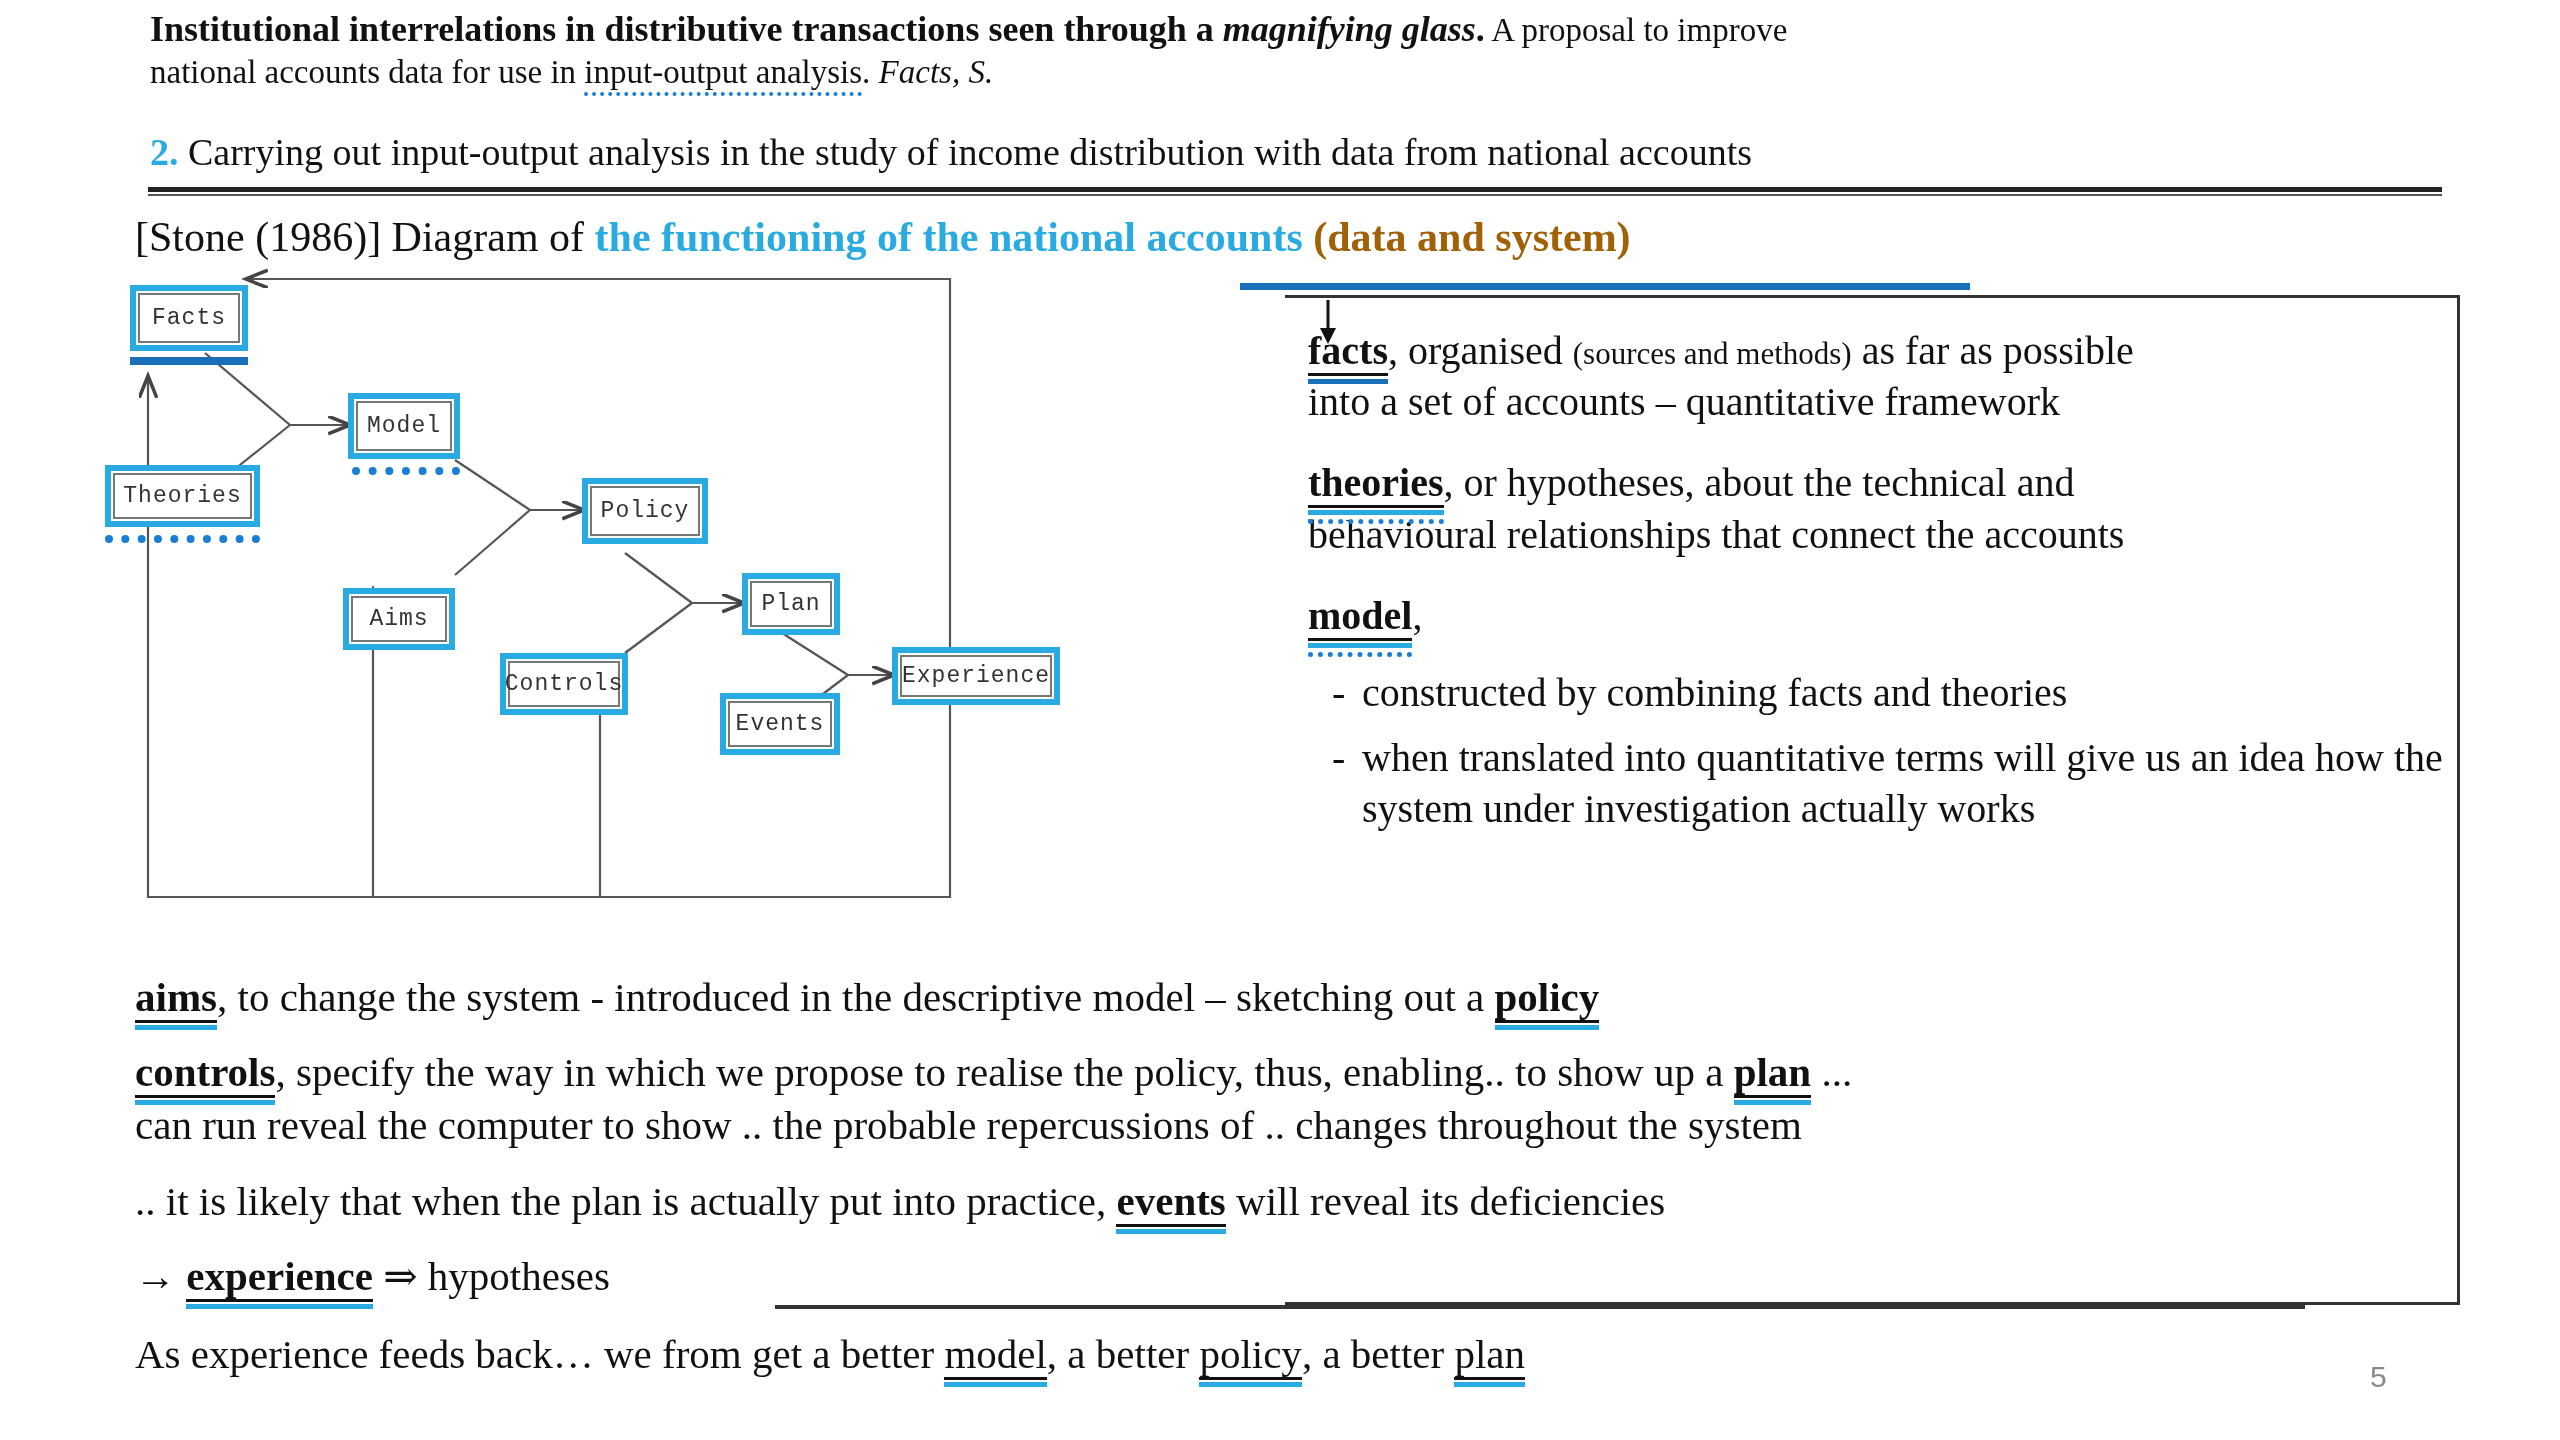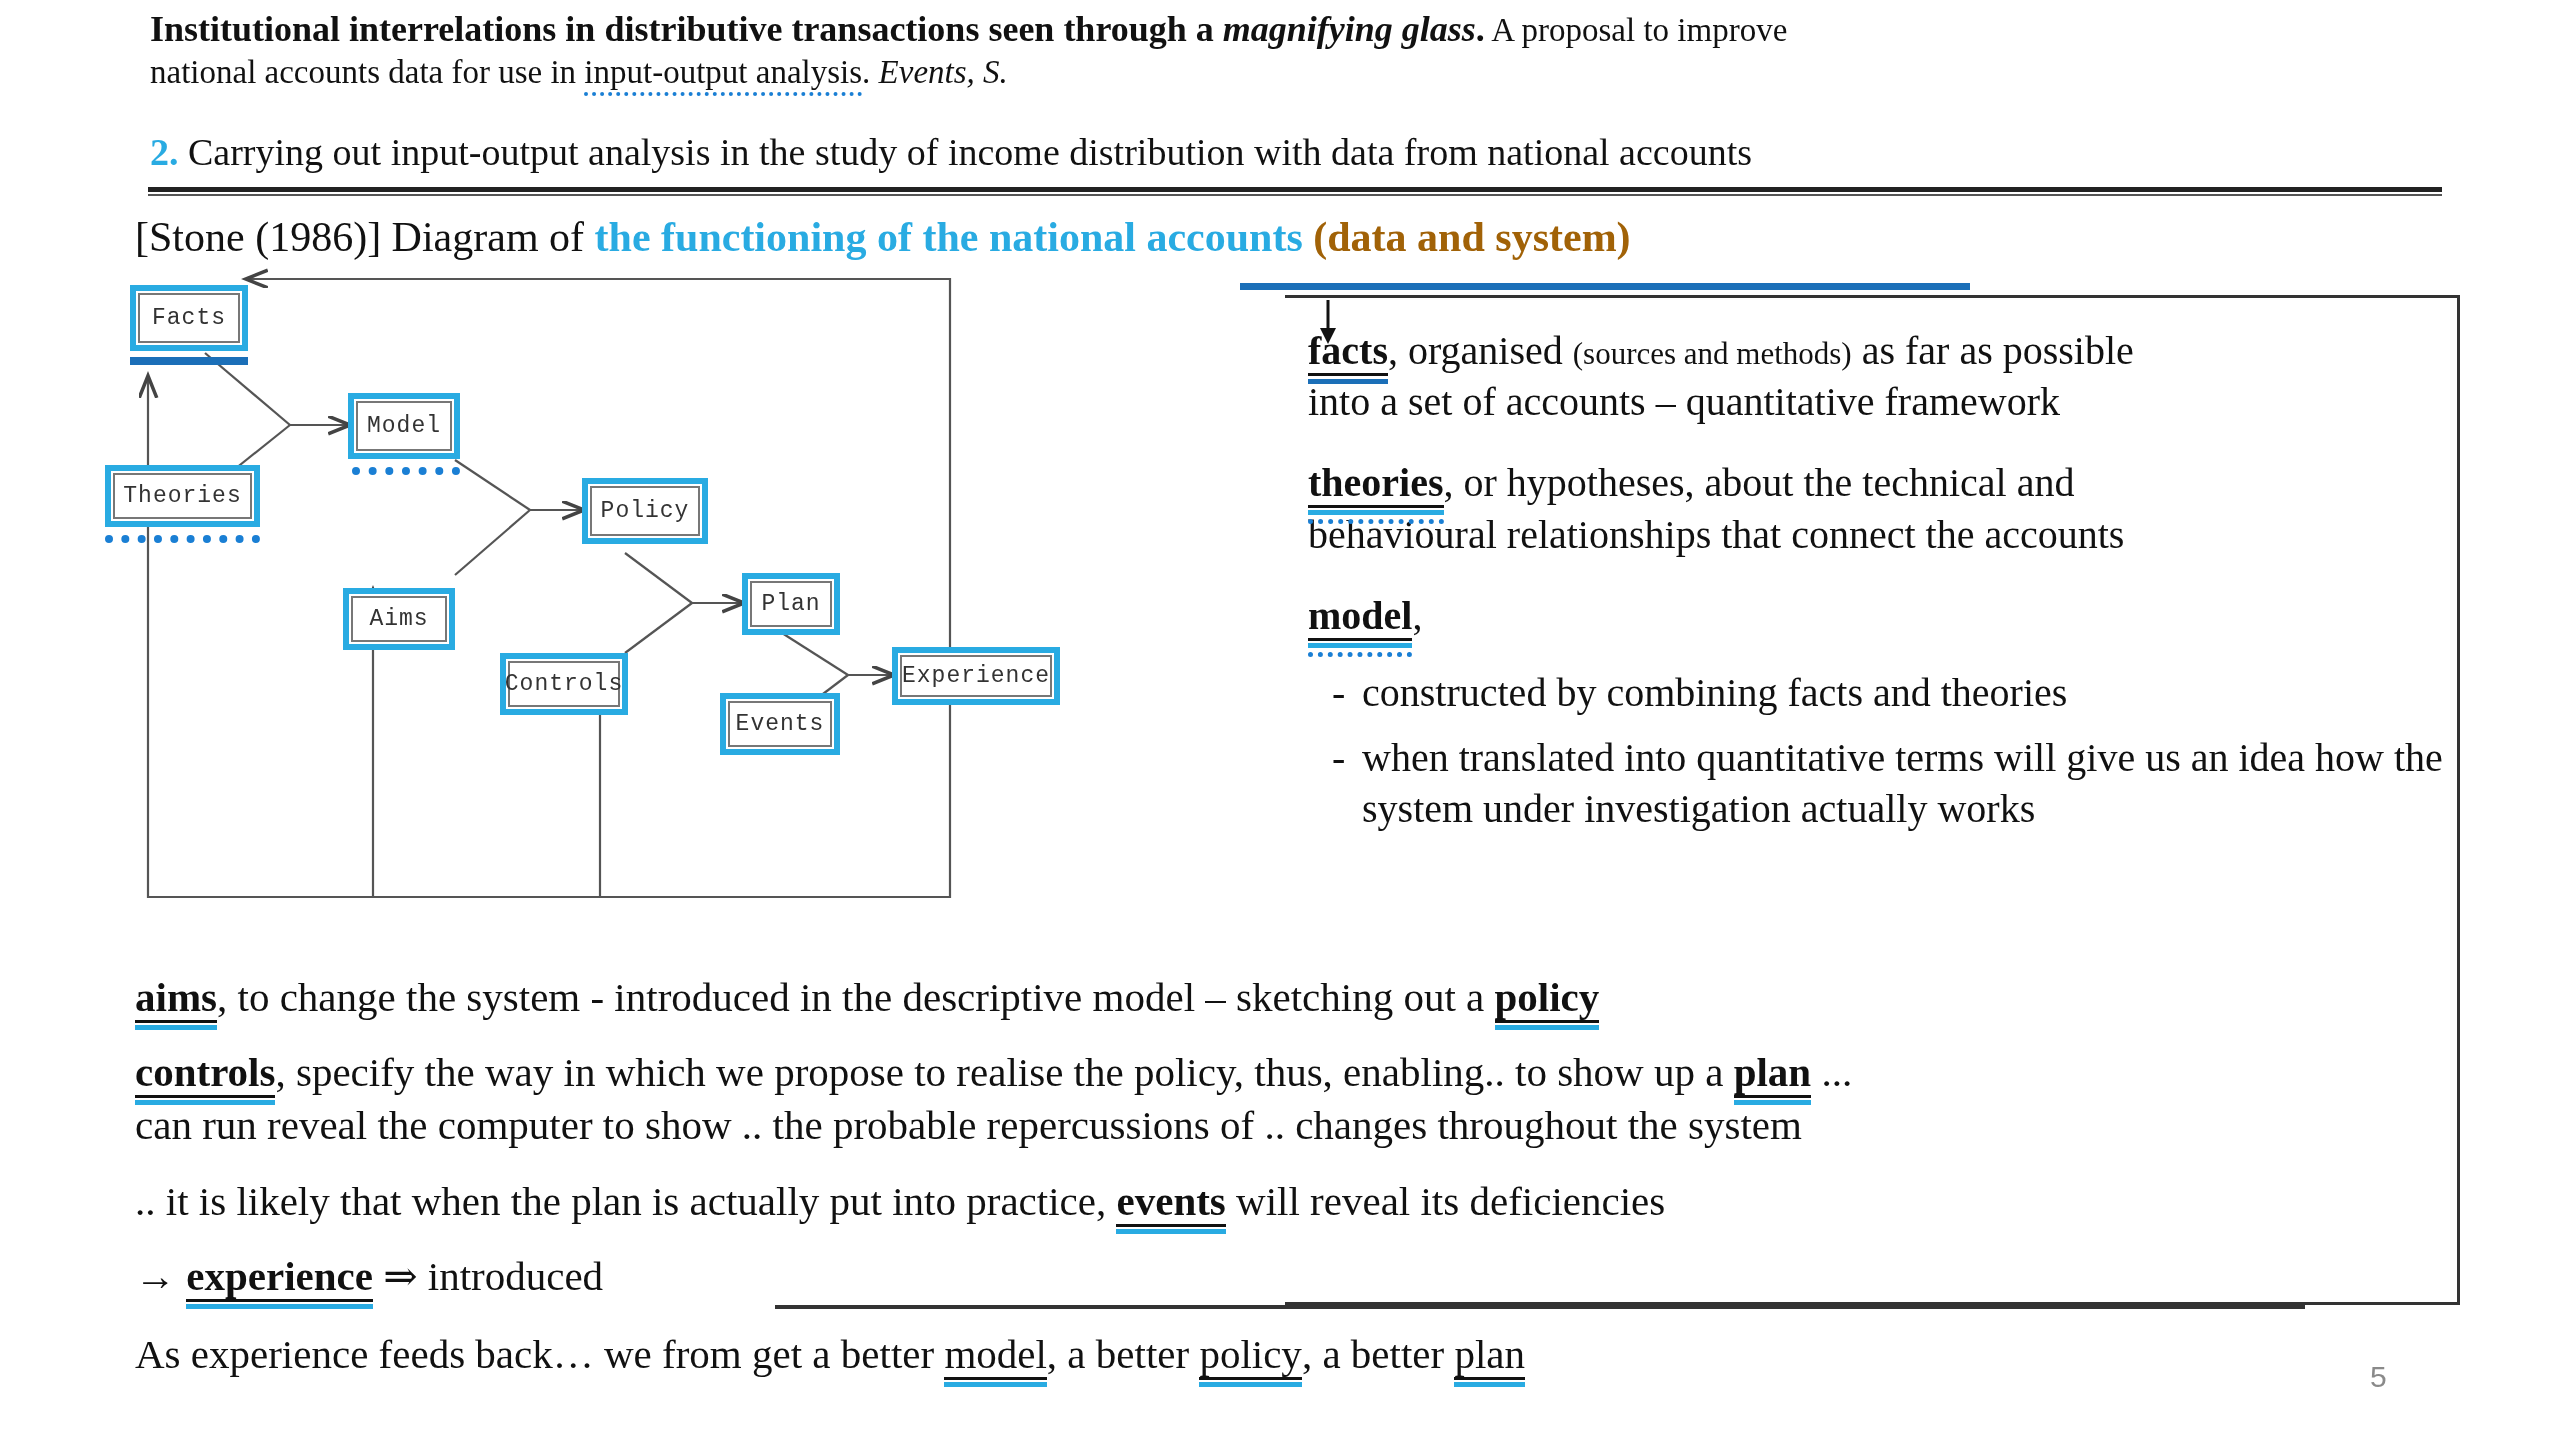--- a/index.html
+++ b/index.html
@@ -125,21 +125,21 @@
 </head>
 <body>
 
 <div class="page">
 
   <div class="hdr">
     <div class="hdr-line1">
       <span class="t-bold">Institutional interrelations in distributive transactions seen through a </span><span class="t-bold-ital">magnifying glass</span><span class="t-bold">.</span><span class="t-reg"> A proposal to improve</span>
     </div>
     <div class="hdr-line2">
-      <span>national accounts data for use in </span><span class="dotted-blue-u">input-output analysis</span><span>. </span><span class="t-ital">Events, S.</span>
+      <span>national accounts data for use in </span><span class="dotted-blue-u">input-output analysis</span><span>. </span><span class="t-ital">Facts, S.</span>
     </div>
   </div>
 
   <div class="sec-line">
     <span class="sec-num">2.</span><span> Carrying out input-output analysis in the study of income distribution with data from national accounts</span>
   </div>
   <div class="sec-rule"></div>
   <div class="sec-rule2"></div>
 
   <div class="stone">
@@ -281,21 +281,21 @@
     <p style="margin-bottom:8px;">
       <span class="kw blue-line">controls</span><span>, specify the way in which we propose to realise the policy, thus, enabling.. to show up a </span><span class="kw blue-line">plan</span><span> ...</span>
     </p>
     <p class="ln2" style="margin-bottom:26px;">
       <span>can run reveal the computer to show .. the probable repercussions of .. changes throughout the system</span>
     </p>
     <p>
       <span>.. it is likely that when the plan is actually put into practice, </span><span class="kw blue-line">events</span><span> will reveal its deficiencies</span>
     </p>
     <p>
-      <span>→ </span><span class="kw blue-line">experience</span><span> ⇒ introduced</span>
+      <span>→ </span><span class="kw blue-line">experience</span><span> ⇒ hypotheses</span>
     </p>
   </div>
 
   <div class="reconsider-rule"></div>
 
   <div class="last-line">
     <span>As experience feeds back… we from get a better </span><span class="kw-plain">model</span><span>, a better </span><span class="kw-plain">policy</span><span>, a better </span><span class="kw-plain">plan</span>
   </div>
 
   <div class="pagenum">5</div>

